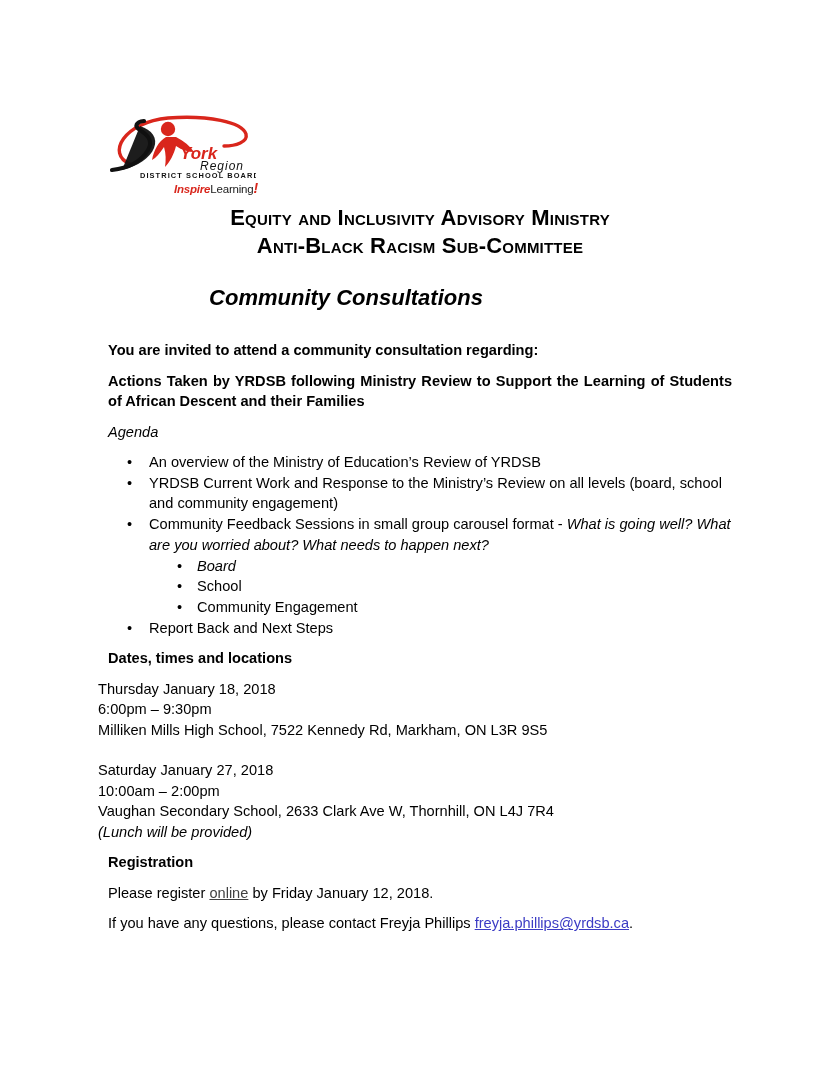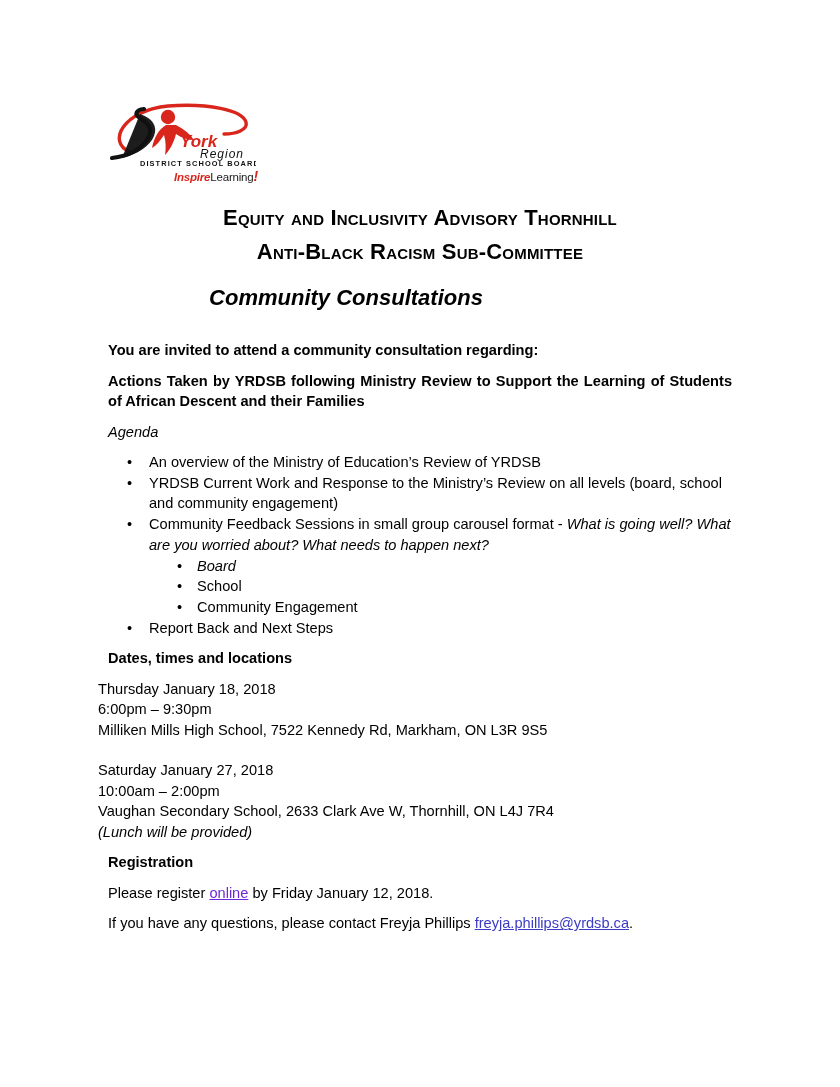--- a/index.html
+++ b/index.html
@@ -21,21 +21,21 @@
     left: 0; top: 0;
     width: 840px;
     height: 1087px;
     background: #ffffff;
   }
 
   
   .logo-block {
     position: absolute;
     left: 96px;
-    top: 100px;
+    top: 112px;
     width: 160px;
     height: 92px;
   }
   .logo-mark {
     position: absolute;
     left: 0;
     top: 0;
     width: 160px;
     height: 68px;
   }
@@ -70,21 +70,21 @@
     left: 0;
     width: 840px;
     text-align: center;
     font-weight: bold;
     font-variant: small-caps;
     font-size: 22px;
     letter-spacing: 0.2px;
     color: #000;
   }
   .title-1 { top: 205px; }
-  .title-2 { top: 239px; }
+  .title-2 { top: 233px; }
 
   .subtitle {
     position: absolute;
     left: 0;
     top: 285px;
     width: 692px;
     text-align: center;
     font-weight: bold;
     font-style: italic;
     font-size: 22px;
@@ -170,21 +170,21 @@
     line-height: 20.5px;
   }
 
   .gap-before-dates { margin-top: 22px; }
   .gap-sm { margin-top: 10px; }
   .gap-md { margin-top: 20px; }
 
   .date-block p { margin: 0; font-size: 14.6px; line-height: 20.5px; }
 
   a.doclink, .doclink {
-    color: #6d28d9;
+    color: #404040;
     text-decoration: underline;
   }
   .doclink-visited {
     color: #3B3BC4;
     text-decoration: underline;
   }
 </style>
 </head>
 <body>
 
@@ -210,21 +210,21 @@
         <text x="104" y="58" font-family="Liberation Sans, sans-serif" font-size="12" font-style="italic" fill="#111111" letter-spacing="1">Region</text>
 
         <text x="44" y="66" font-family="Liberation Sans, sans-serif" font-size="7.4" font-weight="bold" fill="#111111" letter-spacing="1.1">DISTRICT SCHOOL BOARD</text>
       </svg>
     </div>
     <div class="logo-tagline">
       <span class="tag-inspire">Inspire</span><span class="tag-learning">Learning</span><span class="tag-bang">!</span>
     </div>
   </div>
 
-  <div class="title-1">Equity and Inclusivity Advisory Thornhill</div>
+  <div class="title-1">Equity and Inclusivity Advisory Ministry</div>
   <div class="title-2">Anti-Black Racism Sub-Committee</div>
   <div class="subtitle">Community Consultations</div>
 
   <div class="body-area">
 
     <p class="block intro-line">You are invited to attend a community consultation regarding:</p>
 
     <p class="block actions-line">Actions Taken by YRDSB following Ministry Review to Support the Learning of Students of African Descent and their Families</p>
 
     <p class="block agenda-head">Agenda</p>

